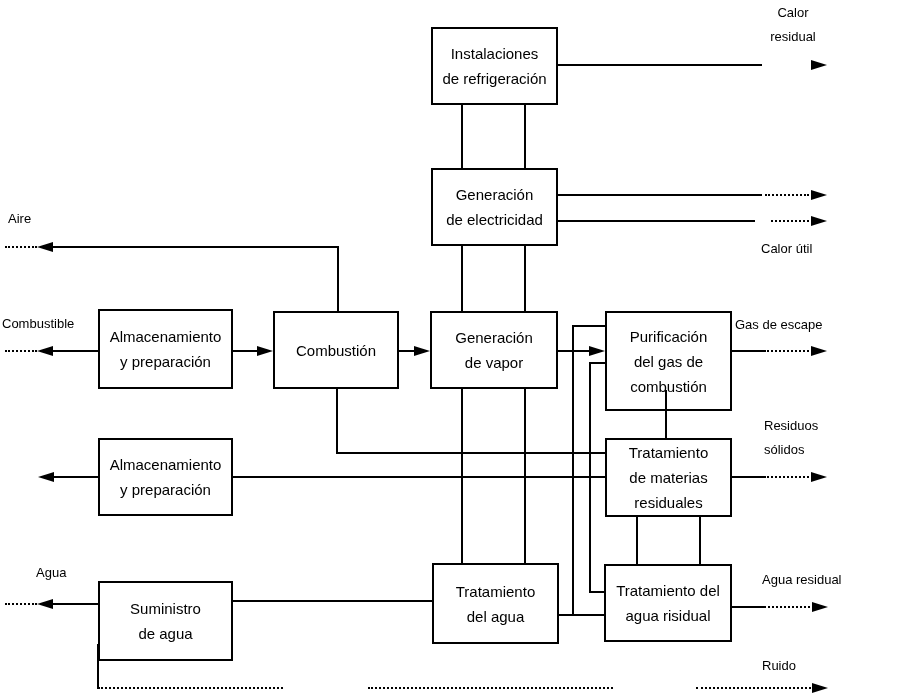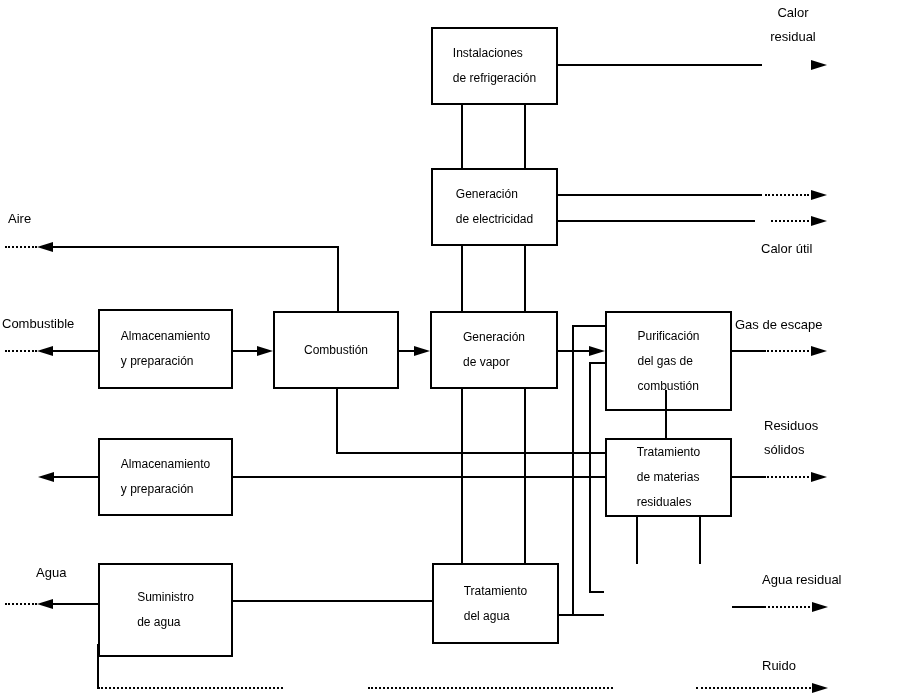--- a/index.html
+++ b/index.html
@@ -1,20 +1,20 @@
 <!DOCTYPE html>
 <html><head>
 <meta charset="utf-8">
 <style>
   html,body{margin:0;padding:0;background:#fff;}
   #stage{position:relative;width:900px;height:696px;background:#fff;overflow:hidden;
          font-family:"Liberation Sans", sans-serif;color:#000;}
   .box{position:absolute;border:2px solid #000;background:#fff;box-sizing:border-box;
        display:flex;align-items:center;justify-content:center;}
-  .box-label{white-space:pre-line;font-size:12px;line-height:25px;}
+  .box-label{white-space:pre-line;text-align:center;font-size:15px;line-height:25px;}
   .flabel{position:absolute;font-size:13px;line-height:24px;white-space:pre-line;}
   .tc{text-align:center;}
   .hl{position:absolute;height:0;border-top:2px solid #000;}
   .hd{position:absolute;height:0;border-top:2px dotted #000;}
   .vl{position:absolute;width:0;border-left:2px solid #000;}
   .ar{position:absolute;width:0;height:0;border-top:5px solid transparent;
       border-bottom:5px solid transparent;border-left:16px solid #000;}
   .al{position:absolute;width:0;height:0;border-top:5px solid transparent;
       border-bottom:5px solid transparent;border-right:16px solid #000;}
 </style>
@@ -49,27 +49,31 @@
     </div>
   <div class="box" style="left:98px;top:438px;width:135px;height:78px">
       <span class="box-label">Almacenamiento
 y preparación</span>
     </div>
   <div class="box" style="left:605px;top:438px;width:127px;height:79px">
       <span class="box-label">Tratamiento
 de materias
 residuales</span>
     </div>
-  <div class="box" style="left:98px;top:563px;width:135px;height:94px">
+  <div class="box" style="left:98px;top:581px;width:135px;height:80px">
       <span class="box-label">Suministro
 de agua</span>
     </div>
   <div class="box" style="left:432px;top:563px;width:127px;height:81px">
       <span class="box-label">Tratamiento
 del agua</span>
+    </div>
+  <div class="box" style="left:604px;top:564px;width:128px;height:78px">
+      <span class="box-label">Tratamiento del
+agua risidual</span>
     </div>
 
   <div class="flabel" style="left:8px;top:207px">Aire</div>
   <div class="flabel" style="left:2px;top:312px">Combustible</div>
   <div class="flabel" style="left:36px;top:561px">Agua</div>
 
   <div class="flabel tc" style="left:753px;top:1px;width:80px">Calor
 residual</div>
   <div class="flabel" style="left:761px;top:237px">Calor útil</div>
   <div class="flabel" style="left:735px;top:313px">Gas de escape</div>

